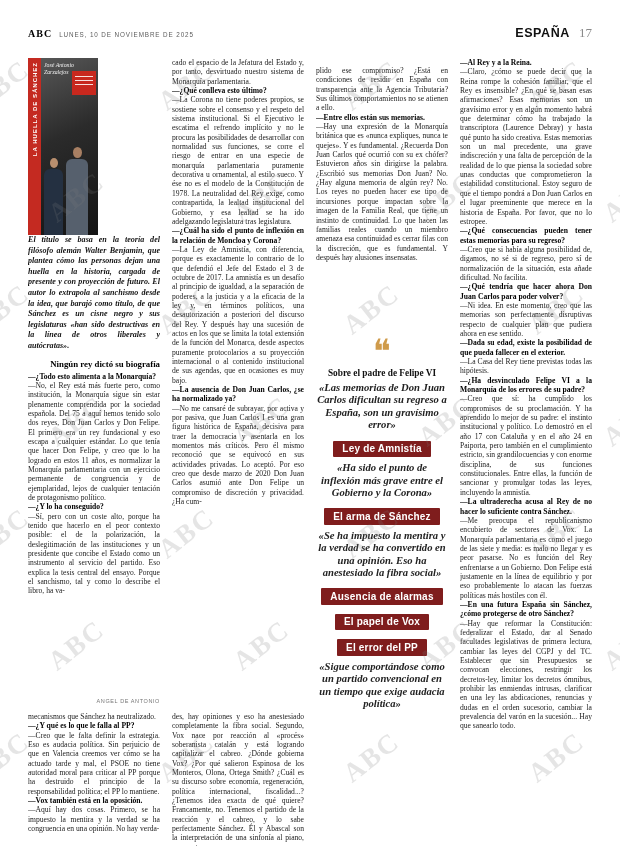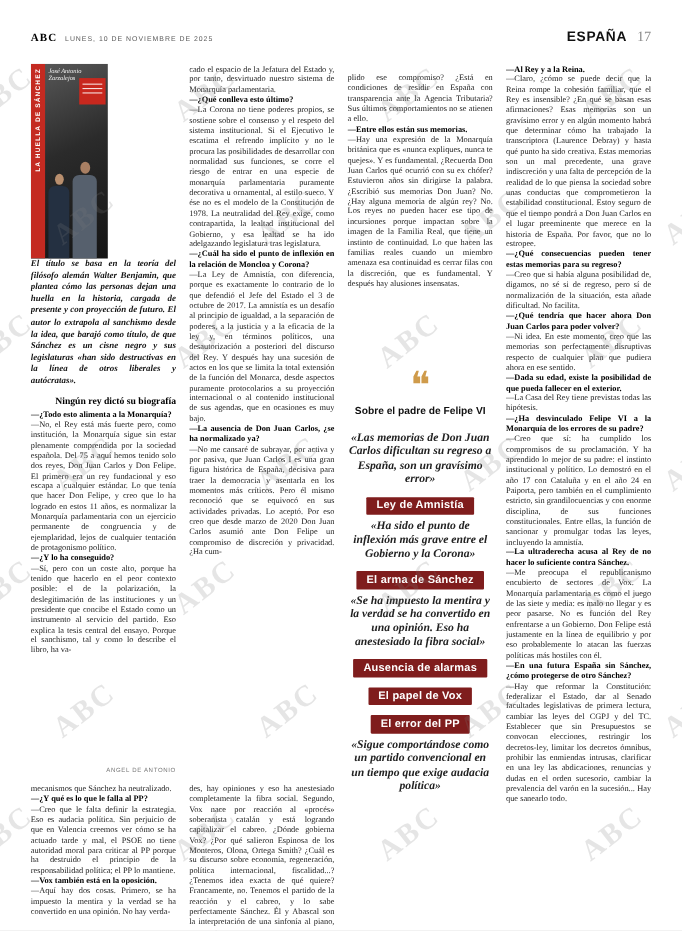--- a/index.html
+++ b/index.html
@@ -38,21 +38,21 @@
   .fig2 .torso{width:22px;height:76px;background:#56606d;}
   .sidebar-title{font-family:"Liberation Sans",sans-serif;font-weight:800;font-size:10.5px;line-height:1.12;
                  letter-spacing:.3px;color:#d7281e;margin:9px 0 5px;}
   .sidebar-body{font-style:italic;font-weight:600;font-size:8.1px;line-height:10.6px;text-align:justify;color:#141414;hyphens:auto;}
   .photo-credit{position:absolute;left:28px;top:698px;width:132px;text-align:right;
                 font-family:"Liberation Sans",sans-serif;font-size:5.5px;letter-spacing:.6px;color:#777;}
   
   .quotes{position:absolute;left:316px;top:336px;width:132px;height:510px;overflow:hidden;text-align:center;}
   .quote-mark{font-family:"DejaVu Sans",sans-serif;font-size:34px;line-height:30px;color:#cf9b4b;}
   .q-label{font-family:"Liberation Sans",sans-serif;font-weight:700;text-align:center;}
-  .q-label.plain{font-size:9.3px;color:#111;margin:2px auto 15px;}
+  .q-label.plain{font-size:9.3px;color:#111;margin:2px auto 4px;font-family:Liberation Serif, serif;}
   .q-label.bar{display:table;background:#7f1d1d;color:#fff;font-size:10px;letter-spacing:.2px;
                padding:2.5px 9px 3px;margin:9px auto 5px;border-radius:1px;}
   .pull-quote{font-style:italic;font-weight:600;font-size:10.6px;line-height:12.4px;color:#222;margin:0 1px;}
   
   .watermarks{position:absolute;inset:0;pointer-events:none;z-index:6;overflow:hidden;}
   .wm{position:absolute;font-family:"Liberation Serif",serif;font-weight:700;font-size:27px;letter-spacing:2px;
       color:rgba(125,125,125,.20);transform:rotate(-38deg);}
 </style>
 </head>
 <body>
@@ -100,21 +100,21 @@
       </div>
   </div>
 
   <div class="photo-credit">ANGEL DE ANTONIO</div>
 
   <div class="col" style="left:28px;top:712px;height:134px;">
       <p class="blk a">mecanismos que Sánchez ha neutralizado.</p>
       <p class="blk q">—¿Y qué es lo que le falla al PP?</p>
       <p class="blk a">—Creo que le falta definir la estrategia. Eso es audacia política. Sin perjuicio de que en Valencia creemos ver cómo se ha actuado tarde y mal, el PSOE no tiene autoridad moral para criticar al PP porque ha destruido el principio de la responsabilidad política; el PP lo mantiene.</p>
       <p class="blk q">—Vox también está en la oposición.</p>
-      <p class="blk a">—Aquí hay dos cosas. Primero, se ha impuesto la mentira y la verdad se ha convertido en una opinión. No hay verda-</p>
+      <p class="blk a">—Aquí hay dos cosas. Primero, se ha impuesto la mentira y la verdad se ha congruencia en una opinión. No hay verda-</p>
     </div>
 
   <div class="col" style="left:172px;top:58px;height:648px;">
       <p class="blk a">cado el espacio de la Jefatura del Estado y, por tanto, desvirtuado nuestro sistema de Monarquía parlamentaria.</p>
       <p class="blk q">—¿Qué conlleva esto último?</p>
       <p class="blk a">—La Corona no tiene poderes propios, se sostiene sobre el consenso y el respeto del sistema institucional. Si el Ejecutivo le escatima el refrendo implícito y no le procura las posibilidades de desarrollar con normalidad sus funciones, se corre el riesgo de entrar en una especie de monarquía parlamentaria puramente decorativa u ornamental, al estilo sueco. Y ése no es el modelo de la Constitución de 1978. La neutralidad del Rey exige, como contrapartida, la lealtad institucional del Gobierno, y esa lealtad se ha ido adelgazando legislatura tras legislatura.</p>
       <p class="blk q">—¿Cuál ha sido el punto de inflexión en la relación de Moncloa y Corona?</p>
       <p class="blk a">—La Ley de Amnistía, con diferencia, porque es exactamente lo contrario de lo que defendió el Jefe del Estado el 3 de octubre de 2017. La amnistía es un desafío al principio de igualdad, a la separación de poderes, a la justicia y a la eficacia de la ley y, en términos políticos, una desautorización a posteriori del discurso del Rey. Y después hay una sucesión de actos en los que se limita la total extensión de la función del Monarca, desde aspectos puramente protocolarios a su proyección internacional o al contenido institucional de sus agendas, que en ocasiones es muy bajo.</p>
       <p class="blk q">—La ausencia de Don Juan Carlos, ¿se ha normalizado ya?</p>
       <p class="blk a">—No me cansaré de subrayar, por activa y por pasiva, que Juan Carlos I es una gran figura histórica de España, decisiva para traer la democracia y asentarla en los momentos más críticos. Pero él mismo reconoció que se equivocó en sus actividades privadas. Lo aceptó. Por eso creo que desde marzo de 2020 Don Juan Carlos asumió ante Don Felipe un compromiso de discreción y privacidad. ¿Ha cum-</p>

